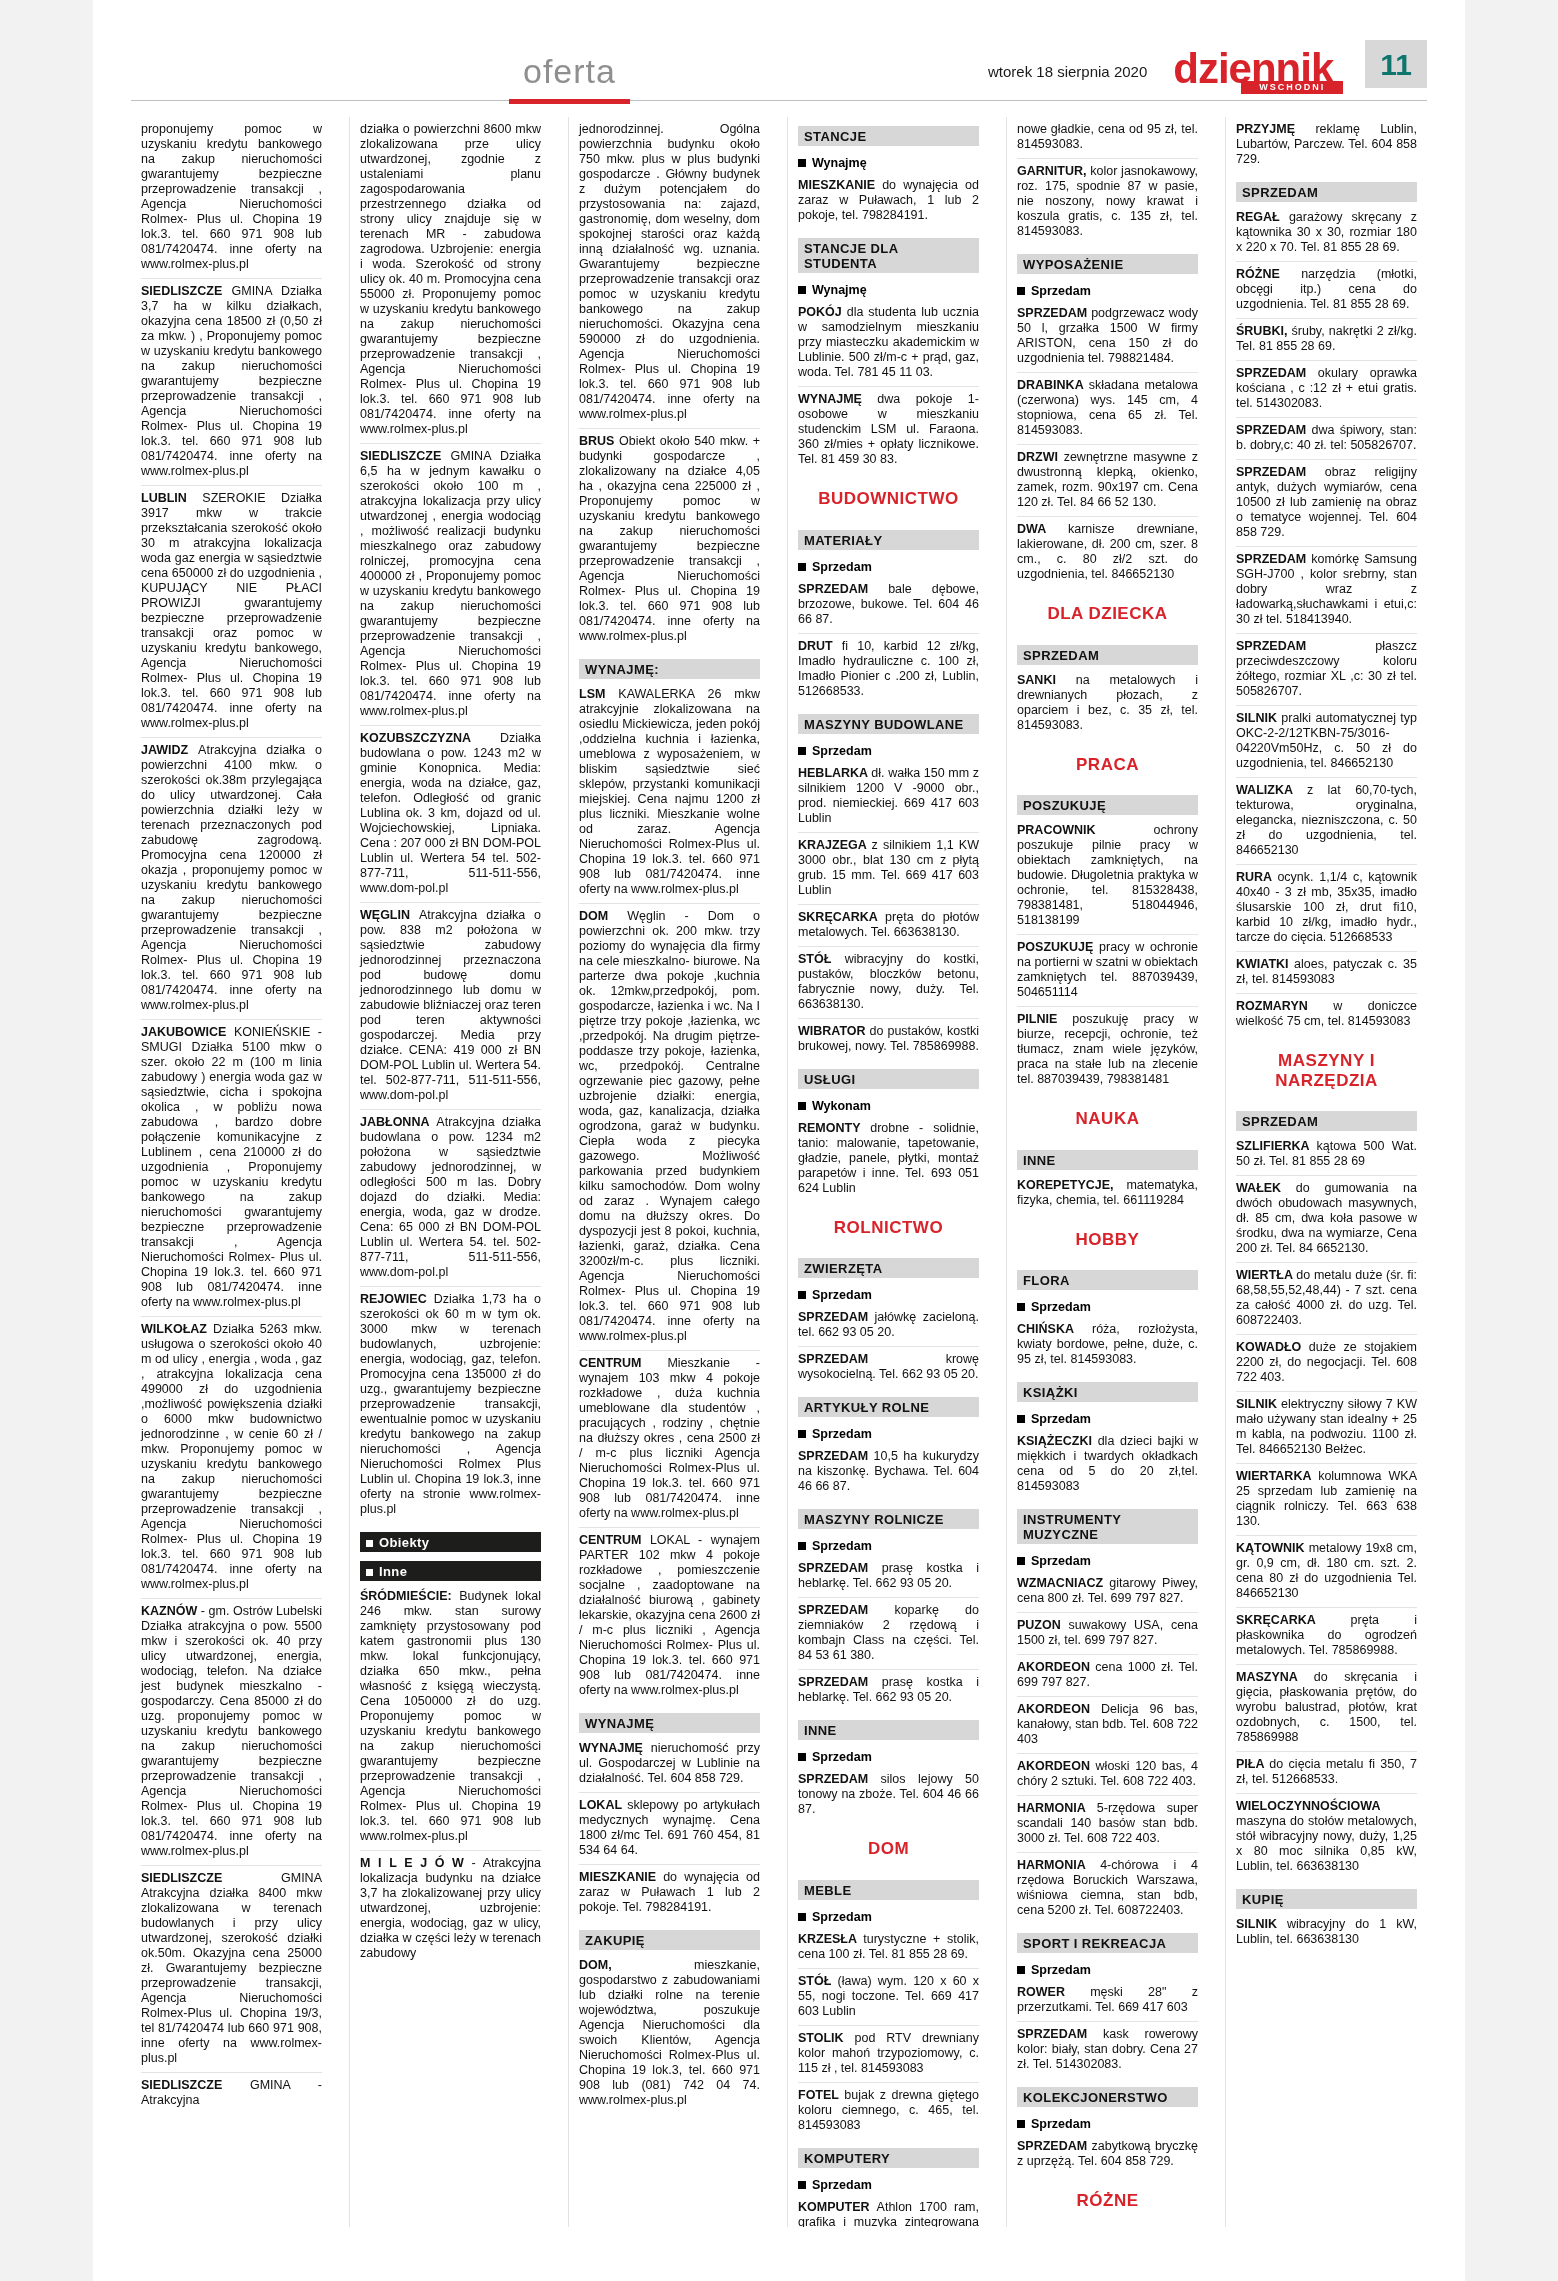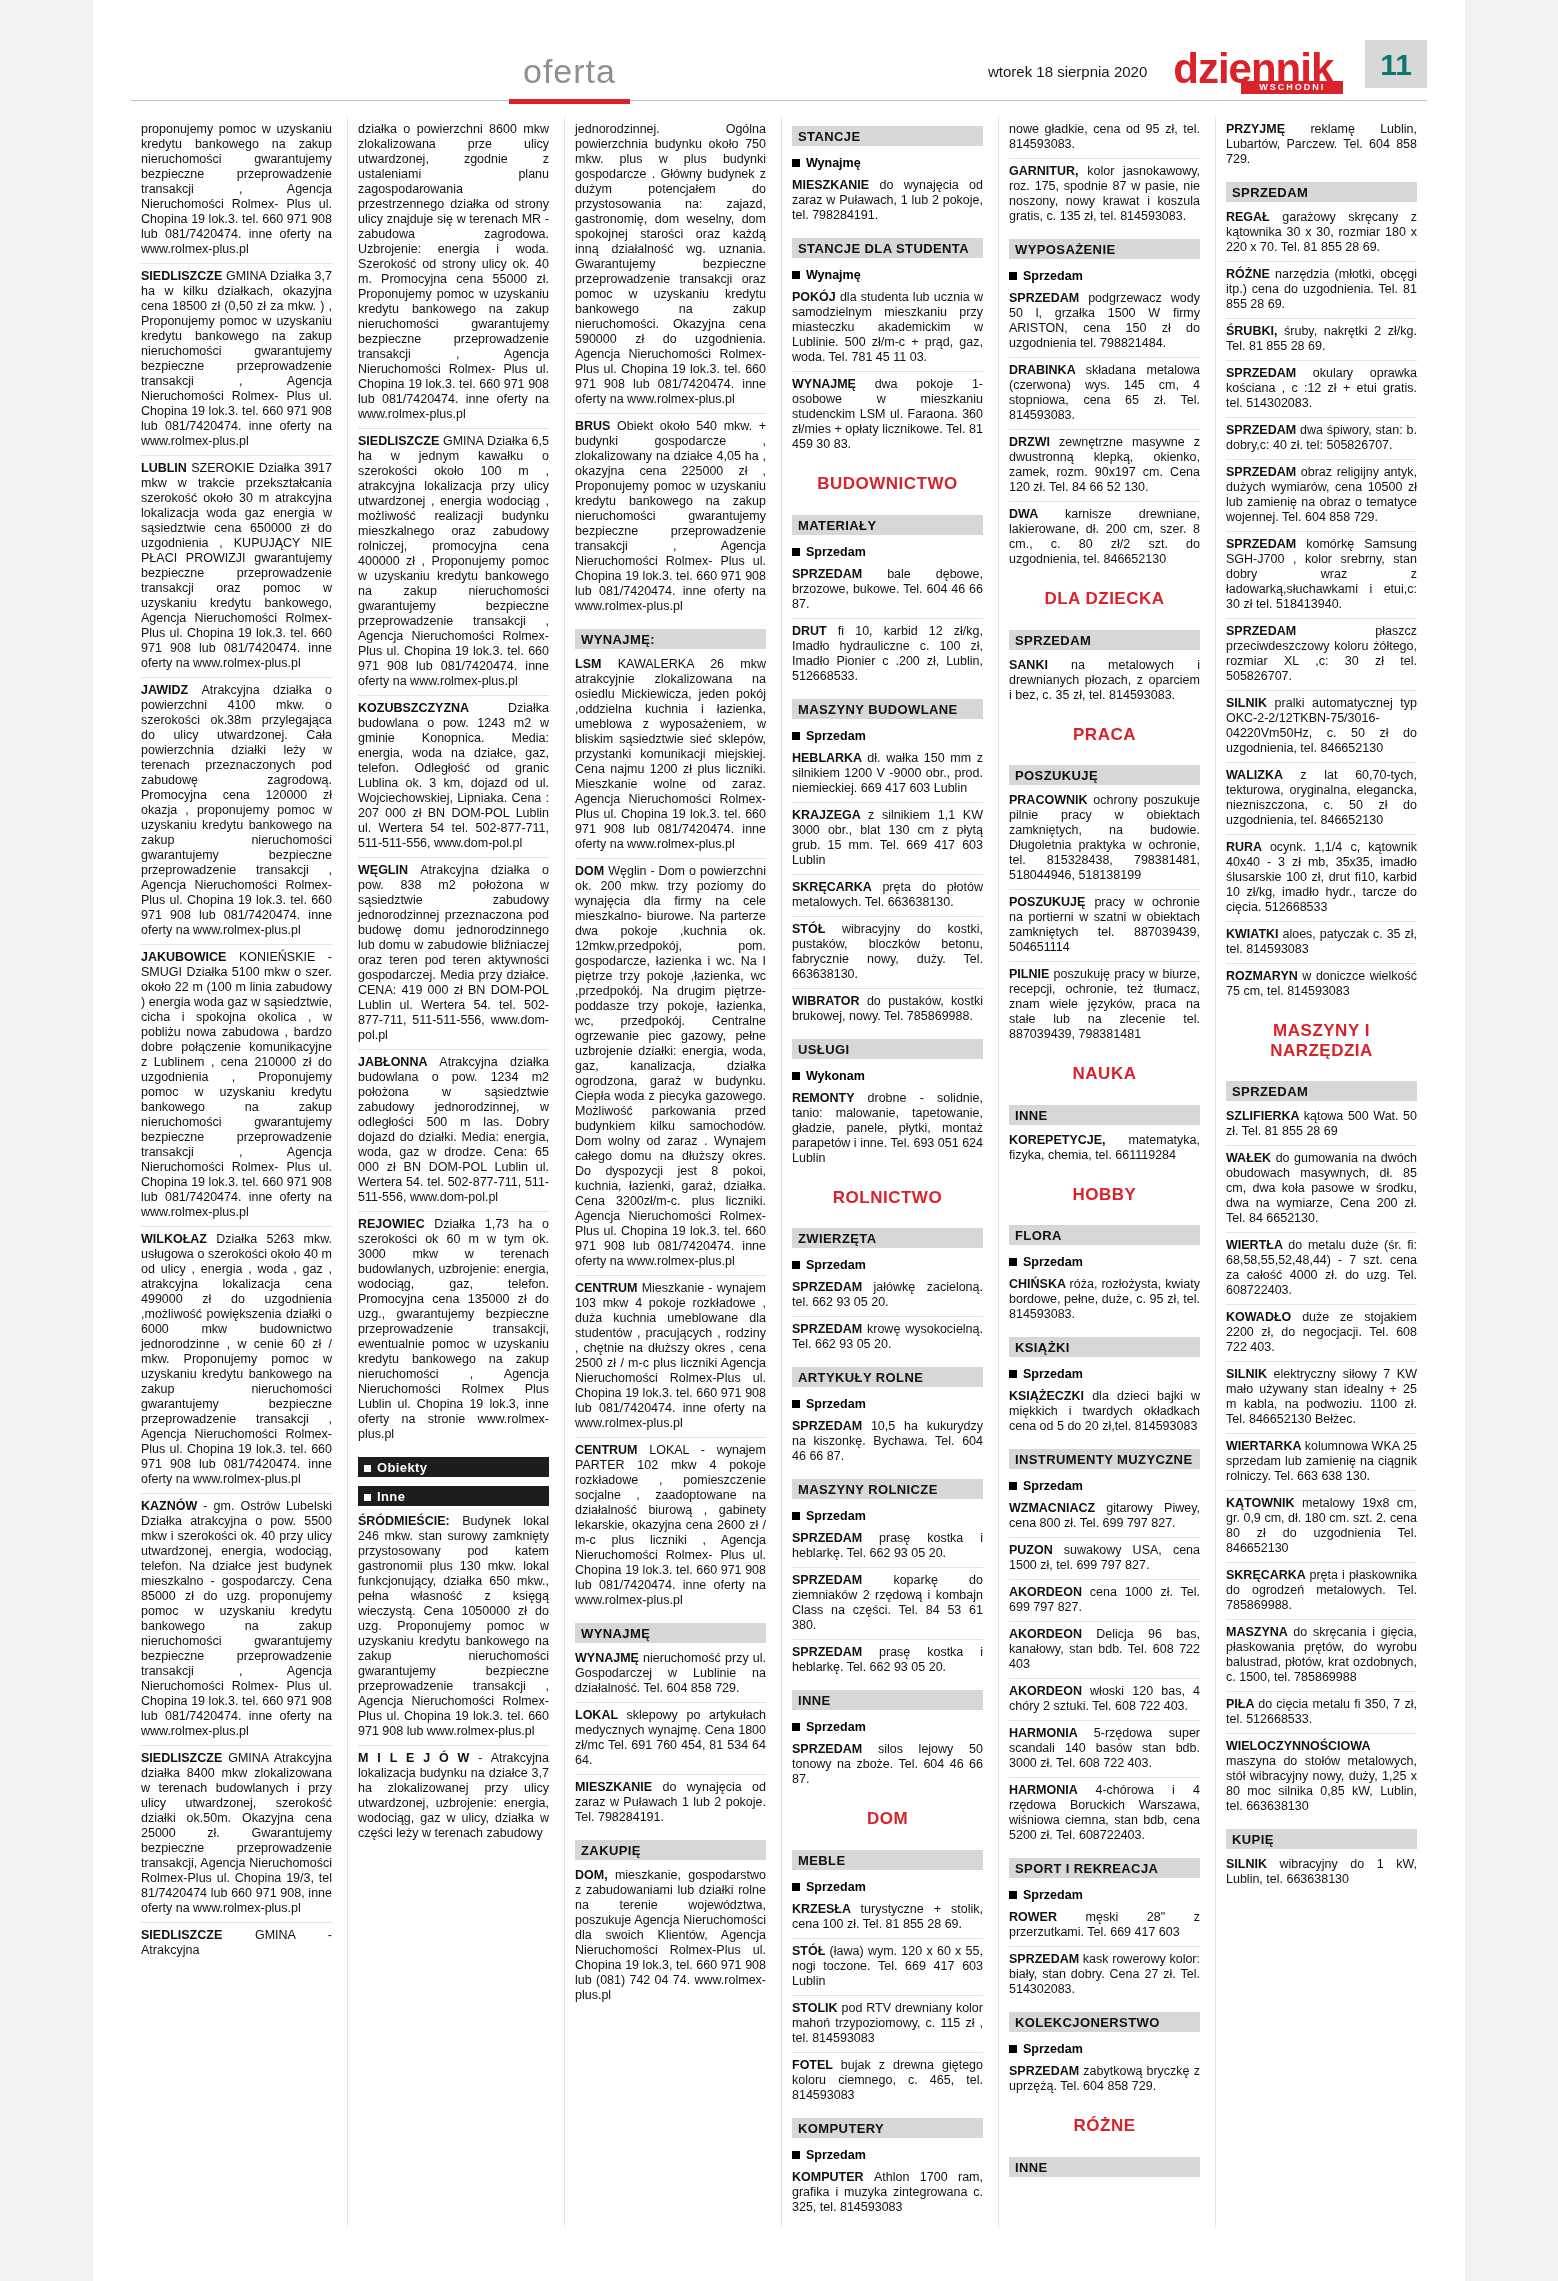--- a/index.html
+++ b/index.html
@@ -26,21 +26,21 @@
   .brand .badge{
     position:absolute;right:-4px;bottom:-6px;background:#d8232a;color:#fff;
     font-size:9px;font-weight:bold;letter-spacing:2px;padding:2px 18px;
     text-transform:uppercase;line-height:1;text-align:center;
   }
   .pagenum{
     background:#d8d8d8;color:#0f766e;font-size:30px;font-weight:bold;
     padding:10px 15px 8px;line-height:1;
   }
   
-  .cols{display:flex;gap:5px;margin-top:16px;height:2110px;}
+  .cols{display:flex;gap:17px;margin-top:16px;height:2110px;}
   .col{flex:1 1 0;min-width:0;overflow:hidden;padding:0 10px;}
   .col + .col{border-left:1px solid #e2e2e2;}
   
   .ad{
     font-size:12.5px;line-height:15px;text-align:justify;
     margin:0;padding:5px 0 6px;border-top:1px solid #e3e3e3;
     word-wrap:break-word;
   }
   .ad .lead{font-weight:bold;}
   .col .ad:first-child{border-top:none;}

